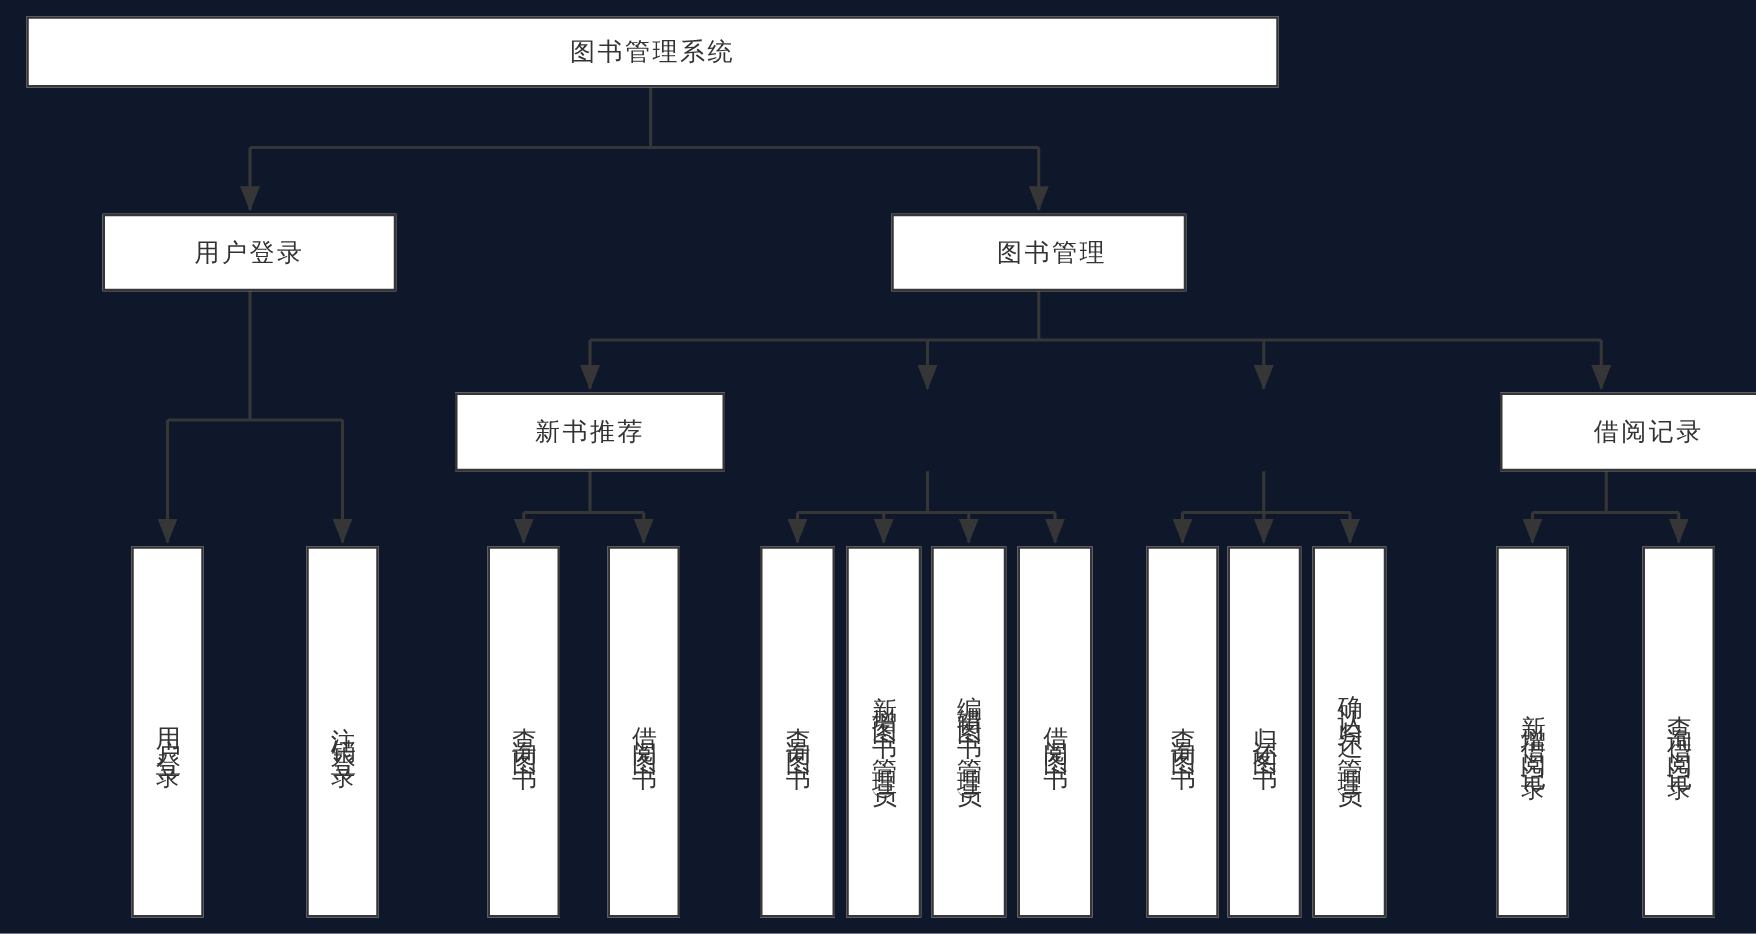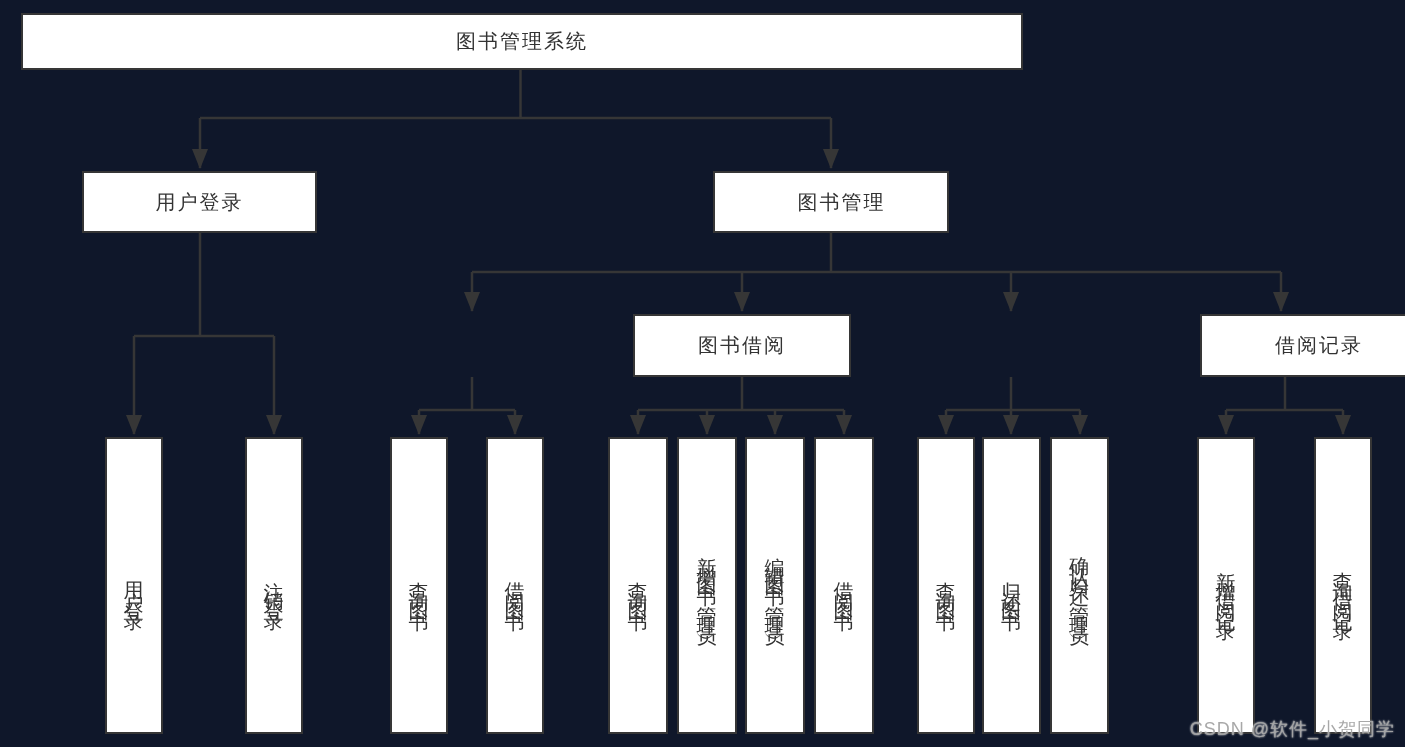--- a/index.html
+++ b/index.html
@@ -70,36 +70,35 @@
     <line x1="1080" y1="410" x2="1080" y2="434" stroke="#363636" stroke-width="2.5" marker-end="url(#arw)"></line>
     <line x1="1226" y1="410" x2="1226" y2="434" stroke="#363636" stroke-width="2.5" marker-end="url(#arw)"></line>
     <line x1="1343" y1="410" x2="1343" y2="434" stroke="#363636" stroke-width="2.5" marker-end="url(#arw)"></line>
   </svg>
 
   <div class="box" style="left:21px; top:13px; width:1002px; height:57px;">图书管理系统</div>
 
   <div class="box" style="left:82px; top:171px; width:235px; height:62px;">用户登录</div>
   <div class="box" style="left:713px; top:171px; width:236px; height:62px;padding-left:21px;">图书管理</div>
 
-  <div class="box" style="left:633px; top:314px; width:218px; height:63px;">图书借阅</div>
+  <div class="box" style="left:364px; top:314px; width:216px; height:63px;">新书推荐</div>
   <div class="box" style="left:1200px; top:314px; width:238px; height:63px;">借阅记录</div>
 
   <div class="box vbox" style="left:105px; top:437px; width:58px; height:297px;">用户登录</div>
   <div class="box vbox" style="left:245px; top:437px; width:58px; height:297px;">注销登录</div>
 
   <div class="box vbox" style="left:390px; top:437px; width:58px; height:297px;">查询图书</div>
   <div class="box vbox" style="left:486px; top:437px; width:58px; height:297px;">借阅图书</div>
 
   <div class="box vbox" style="left:608px; top:437px; width:60px; height:297px;">查询图书</div>
   <div class="box vbox" style="left:677px; top:437px; width:60px; height:297px;">新增图书（管理员）</div>
   <div class="box vbox" style="left:745px; top:437px; width:60px; height:297px;">编辑图书（管理员）</div>
   <div class="box vbox" style="left:814px; top:437px; width:60px; height:297px;">借阅图书</div>
 
   <div class="box vbox" style="left:917px; top:437px; width:58px; height:297px;">查询图书</div>
   <div class="box vbox" style="left:982px; top:437px; width:59px; height:297px;">归还图书</div>
   <div class="box vbox" style="left:1050px; top:437px; width:59px; height:297px;">确认归还（管理员）</div>
 
   <div class="box vbox" style="left:1197px; top:437px; width:58px; height:297px;">新增借阅记录</div>
   <div class="box vbox" style="left:1314px; top:437px; width:58px; height:297px;">查询借阅记录</div>
 
-  <div class="watermark">CSDN @软件_小贺同学</div>
 
 </div>
 
 </body></html>

